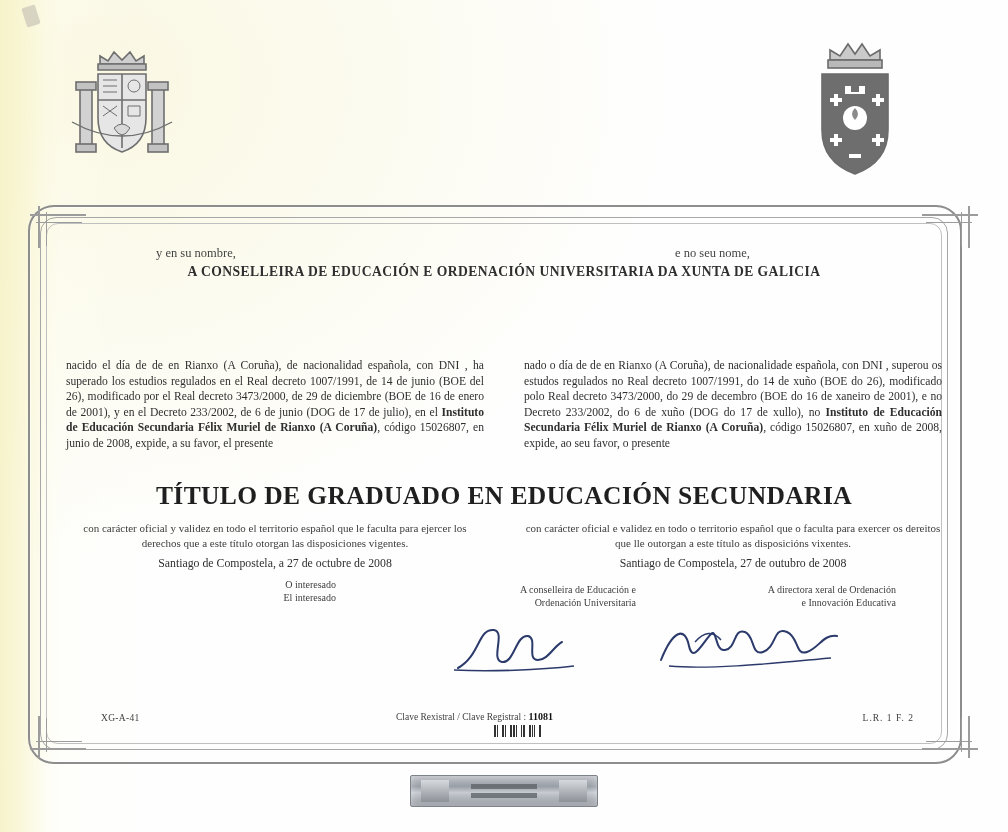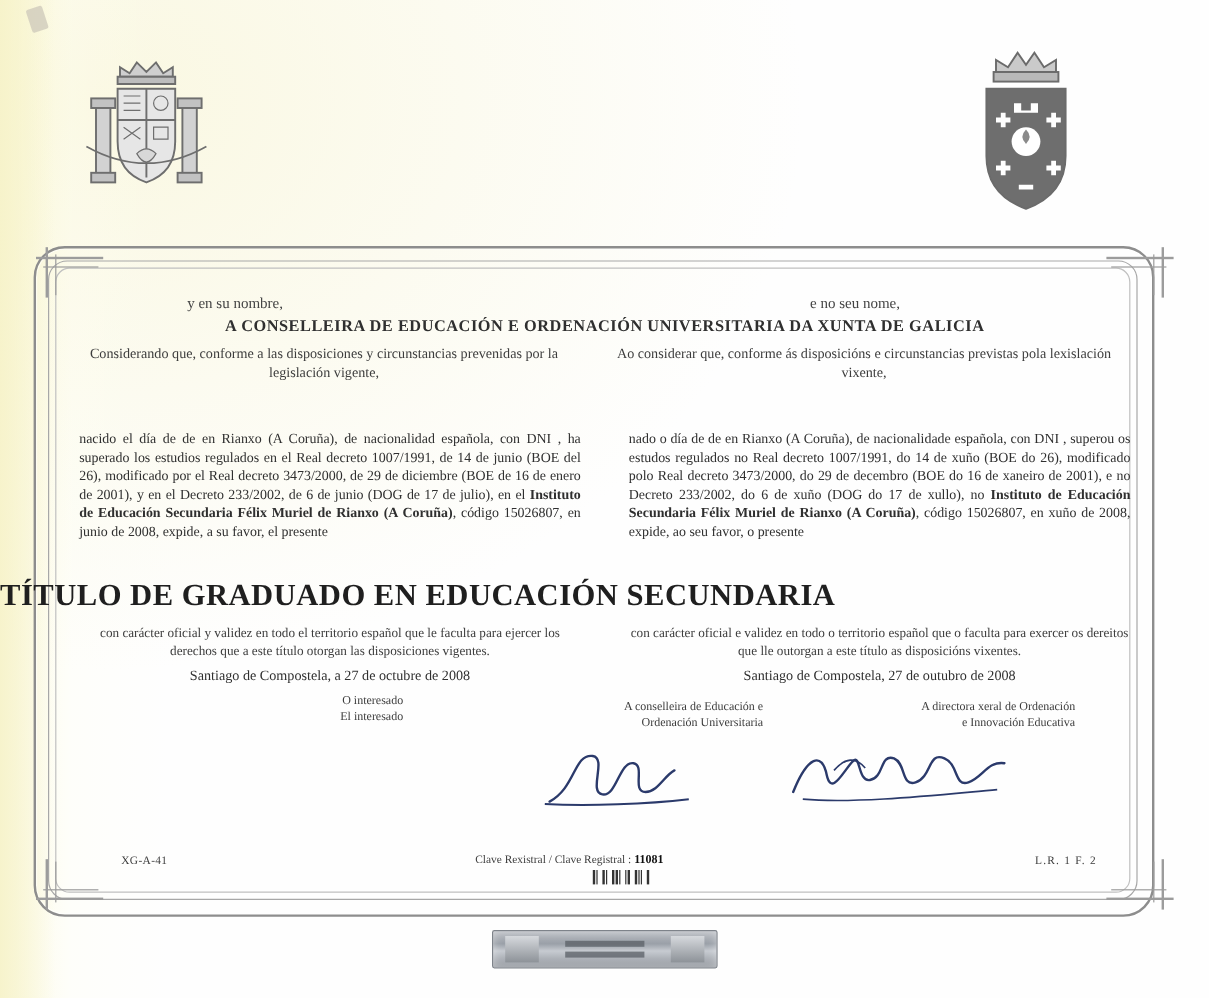--- a/index.html
+++ b/index.html
@@ -87,21 +87,21 @@
   .considering div{flex:1;text-align:center;font-size:11.8px;line-height:16px;color:#3d3d3d;}
 
   .cols{
     position:absolute;top:358px;left:66px;width:876px;
     display:flex;gap:40px;justify-content:center;
   }
   .cols .col{flex:1;font-size:11.6px;line-height:15.6px;text-align:justify;color:#2f2f2f;}
   .cols b{font-weight:bold;}
 
   .title-main{
-    position:absolute;top:481px;left:0;width:1008px;text-align:left;
+    position:absolute;top:481px;left:0;width:1008px;text-align:center;
     font-size:25.5px;font-weight:bold;letter-spacing:.4px;color:#1f1f1f;
     font-family:"Liberation Serif", serif;
   }
 
   .validity{
     position:absolute;top:521px;left:66px;width:876px;display:flex;gap:40px;
   }
   .validity div{flex:1;text-align:center;font-size:11px;line-height:14.5px;color:#3d3d3d;}
 
   .places{
@@ -246,24 +246,20 @@
       <span class="v2"></span>
     </div>
 
   <div class="sub-line">
     <div class="l">y en su nombre,</div>
     <div class="r">e no seu nome,</div>
   </div>
 
   <div class="conselleira">A CONSELLEIRA DE EDUCACIÓN E ORDENACIÓN UNIVERSITARIA DA XUNTA DE GALICIA</div>
 
-  <div class="considering">
-    <div>Considerando que, conforme a las disposiciones y circunstancias prevenidas por la legislación vigente,</div>
-    <div>Ao considerar que, conforme ás disposicións e circunstancias previstas pola lexislación vixente,</div>
-  </div>
 
   <div class="cols">
     <div class="col">
       <span>nacido el día        de            de        en Rianxo (A Coruña), de nacionalidad española, con DNI                 , ha superado los estudios regulados en el Real decreto 1007/1991, de 14 de junio (BOE del 26), modificado por el Real decreto 3473/2000, de 29 de diciembre (BOE de 16 de enero de 2001), y en el Decreto 233/2002, de 6 de junio (DOG de 17 de julio), en el </span><b>Instituto de Educación Secundaria Félix Muriel de Rianxo (A Coruña)</b><span>, código 15026807, en junio de 2008, expide, a su favor, el presente</span>
     </div>
     <div class="col">
       <span>nado o día        de            de        en Rianxo (A Coruña), de nacionalidade española, con DNI                 , superou os estudos regulados no Real decreto 1007/1991, do 14 de xuño (BOE do 26), modificado polo Real decreto 3473/2000, do 29 de decembro (BOE do 16 de xaneiro de 2001), e no Decreto 233/2002, do 6 de xuño (DOG do 17 de xullo), no </span><b>Instituto de Educación Secundaria Félix Muriel de Rianxo (A Coruña)</b><span>, código 15026807, en xuño de 2008, expide, ao seu favor, o presente</span>
     </div>
   </div>
 

